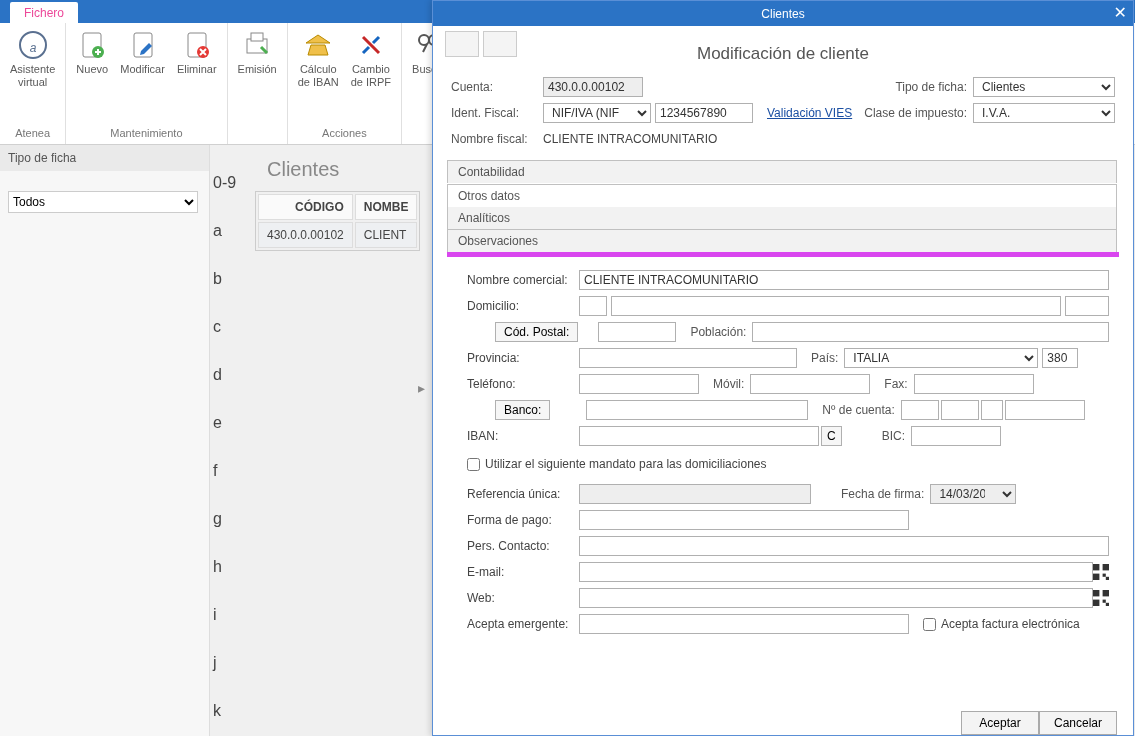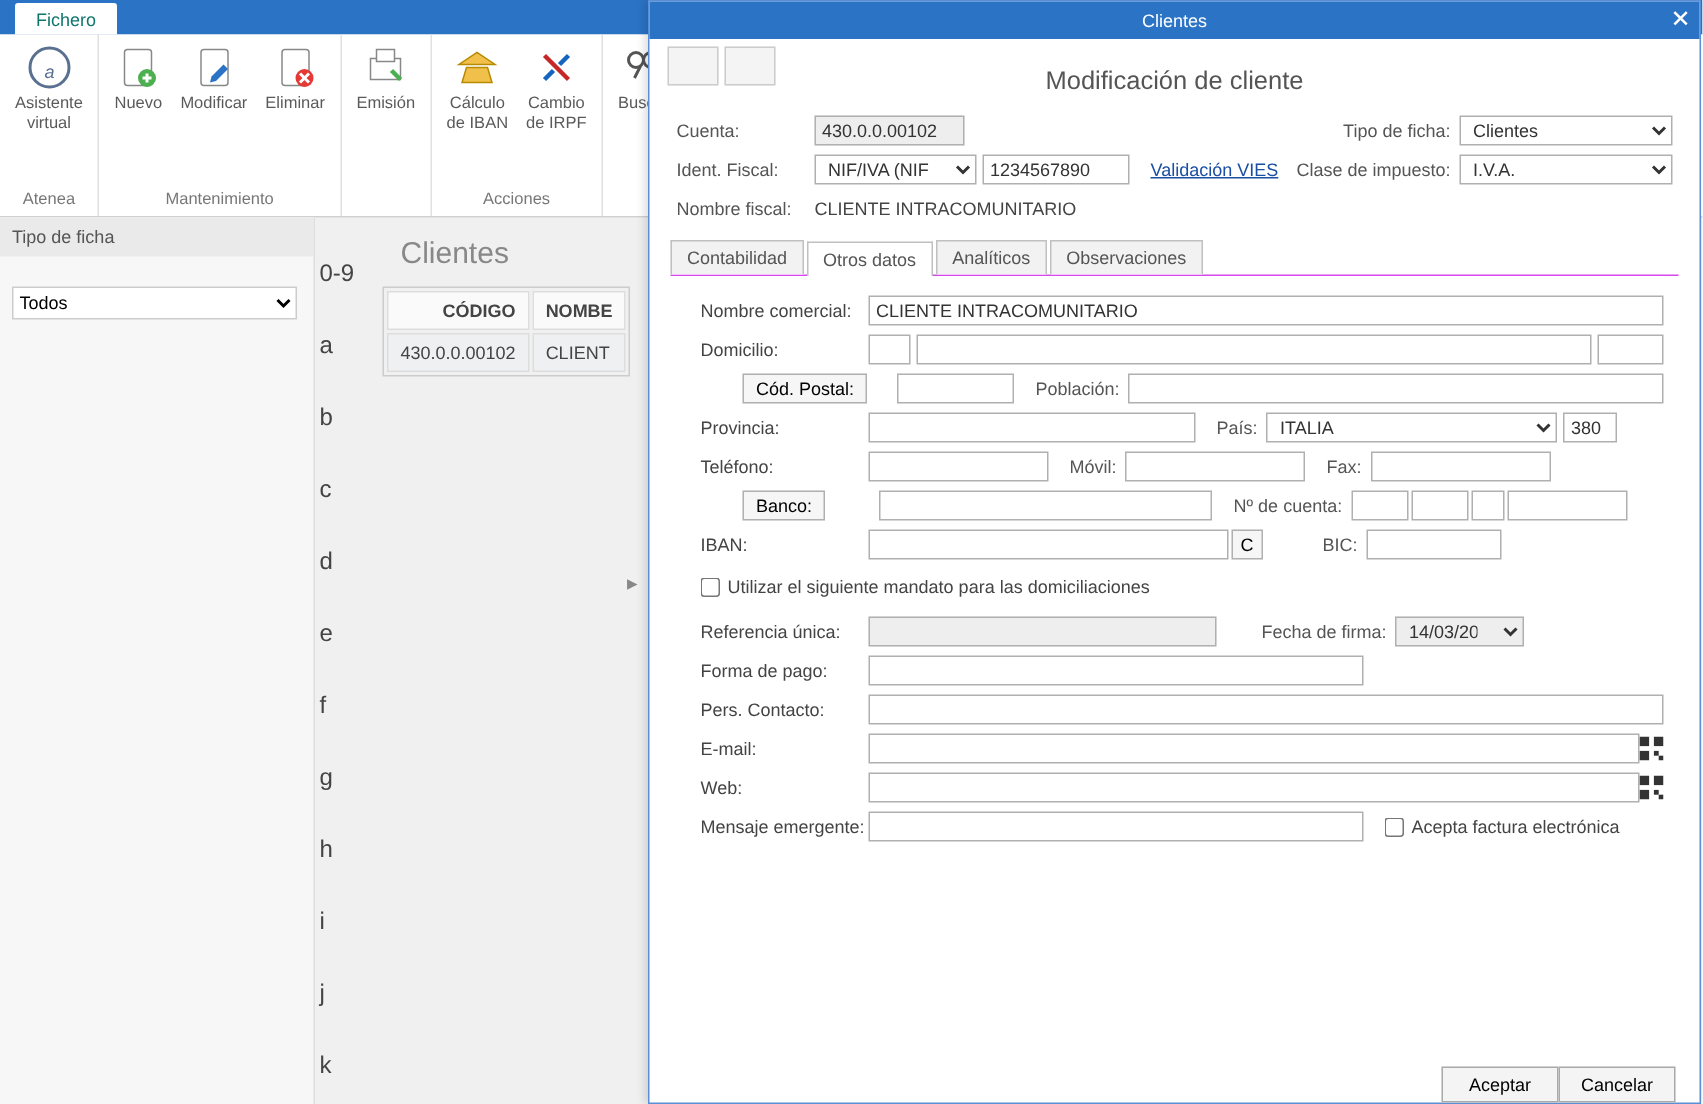--- a/index.html
+++ b/index.html
@@ -1,21 +1,21 @@
 <!DOCTYPE html>
 <html><head>
 <meta charset="utf-8">
 <style>
 * { box-sizing: border-box; margin: 0; padding: 0; font-family: "Segoe UI", Tahoma, sans-serif; font-size: 12px; }
 body { background: #fff; width: 1135px; height: 736px; position: relative; overflow: hidden; color: #444; }
 
 
 .main-window { position: absolute; top: 0; left: 0; width: 1135px; height: 736px; background: #f0f0f0; }
 .tab-strip { background: #2b73c5; height: 23px; display: flex; align-items: flex-end; padding-left: 10px; }
-.tab-fichero { background: #fff; padding: 4px 14px 3px; color: #0f766e; border-radius: 2px 2px 0 0; }
+.tab-fichero { background: #fff; padding: 4px 14px 3px; color: #ec4899; border-radius: 2px 2px 0 0; }
 .ribbon { background: #fff; border-bottom: 1px solid #d0d0d0; height: 122px; display: flex; }
 .rib-group { border-right: 1px solid #e0e0e0; display: flex; flex-direction: column; align-items: center; padding: 4px 4px 2px; }
 .rib-buttons { display: flex; align-items: flex-start; flex: 1; }
 .rib-btn { display: flex; flex-direction: column; align-items: center; padding: 2px 6px; cursor: pointer; color: #5a5a5a; }
 .rib-btn svg { width: 32px; height: 32px; margin-bottom: 2px; }
 .rib-btn span { font-size: 11px; line-height: 13px; text-align: center; white-space: pre; }
 .rib-group-label { font-size: 11px; color: #777; margin-top: 2px; padding: 2px 0 3px; }
 
 .left-panel { position: absolute; top: 145px; left: 0; width: 210px; background: #f7f7f7; border-right: 1px solid #ddd; height: 591px; }
 .left-panel .lbl { padding: 6px 8px; color: #555; background:#eaeaea; }
@@ -44,21 +44,21 @@
 .lblw { width: 92px; color: #555; flex-shrink: 0; }
 .lblw2 { color: #555; margin: 0 6px 0 14px; white-space: nowrap; }
 input[type=text], select.fld { height: 20px; border: 1px solid #b0b0b0; padding: 1px 4px; background: #fff; color: #333; }
 input[readonly] { background: #eee; }
 .link { color: #1a4fa3; text-decoration: underline; cursor: pointer; }
 select.fld { padding-right: 14px; }
 .hl { background: #0a63c9; color: #fff; }
 
 
 .tabctl { margin: 10px 14px 0; }
-.tabhdr { display: flex; border-bottom: 1px solid #d946ef; }
+.tabhdr { display: flex; border-bottom: 5px solid #d946ef; flex-direction: column; }
 .tabhdr div { padding: 4px 10px; border: 1px solid #c0c0c0; border-bottom: none; background: #f2f2f2; margin-right: 2px; cursor: pointer; font-size: 12px; color: #555; }
 .tabhdr div.active { background: #fff; position: relative; top: 1px; }
 .tabbody { border: 0; padding: 12px 10px 0 20px; }
 
 .btnish { border: 1px solid #b0b0b0; background: #f6f6f6; padding: 2px 8px; cursor: pointer; }
 .chk { display: flex; align-items: center; gap: 5px; }
 .chk input { width: 13px; height: 13px; }
 
 .dlg-buttons { position: absolute; bottom: 0; right: 16px; display: flex; }
 .dlg-buttons button { width: 78px; height: 24px; border: 1px solid #aaa; background: #f4f4f4; cursor: pointer; }
@@ -357,21 +357,21 @@
         <input type="text" style="flex: 1 1 0%;">
         <span class="qr"><svg viewBox="0 0 10 10">
               <rect x="0" y="0" width="4" height="4" fill="#333"></rect>
               <rect x="6" y="0" width="4" height="4" fill="#333"></rect>
               <rect x="0" y="6" width="4" height="4" fill="#333"></rect>
               <rect x="6" y="6" width="2" height="2" fill="#333"></rect>
               <rect x="8" y="8" width="2" height="2" fill="#333"></rect>
             </svg></span>
       </div>
       <div class="row">
-        <span style="width:112px">Mensaje emergente:</span>
+        <span style="width:112px">Acepta emergente:</span>
         <input type="text" style="width: 330px;">
         <label class="chk" style="margin-left:14px">
           <input type="checkbox" style="">
           <span>Acepta factura electrónica</span>
         </label>
       </div>
 
     </div>
   </div>
 

